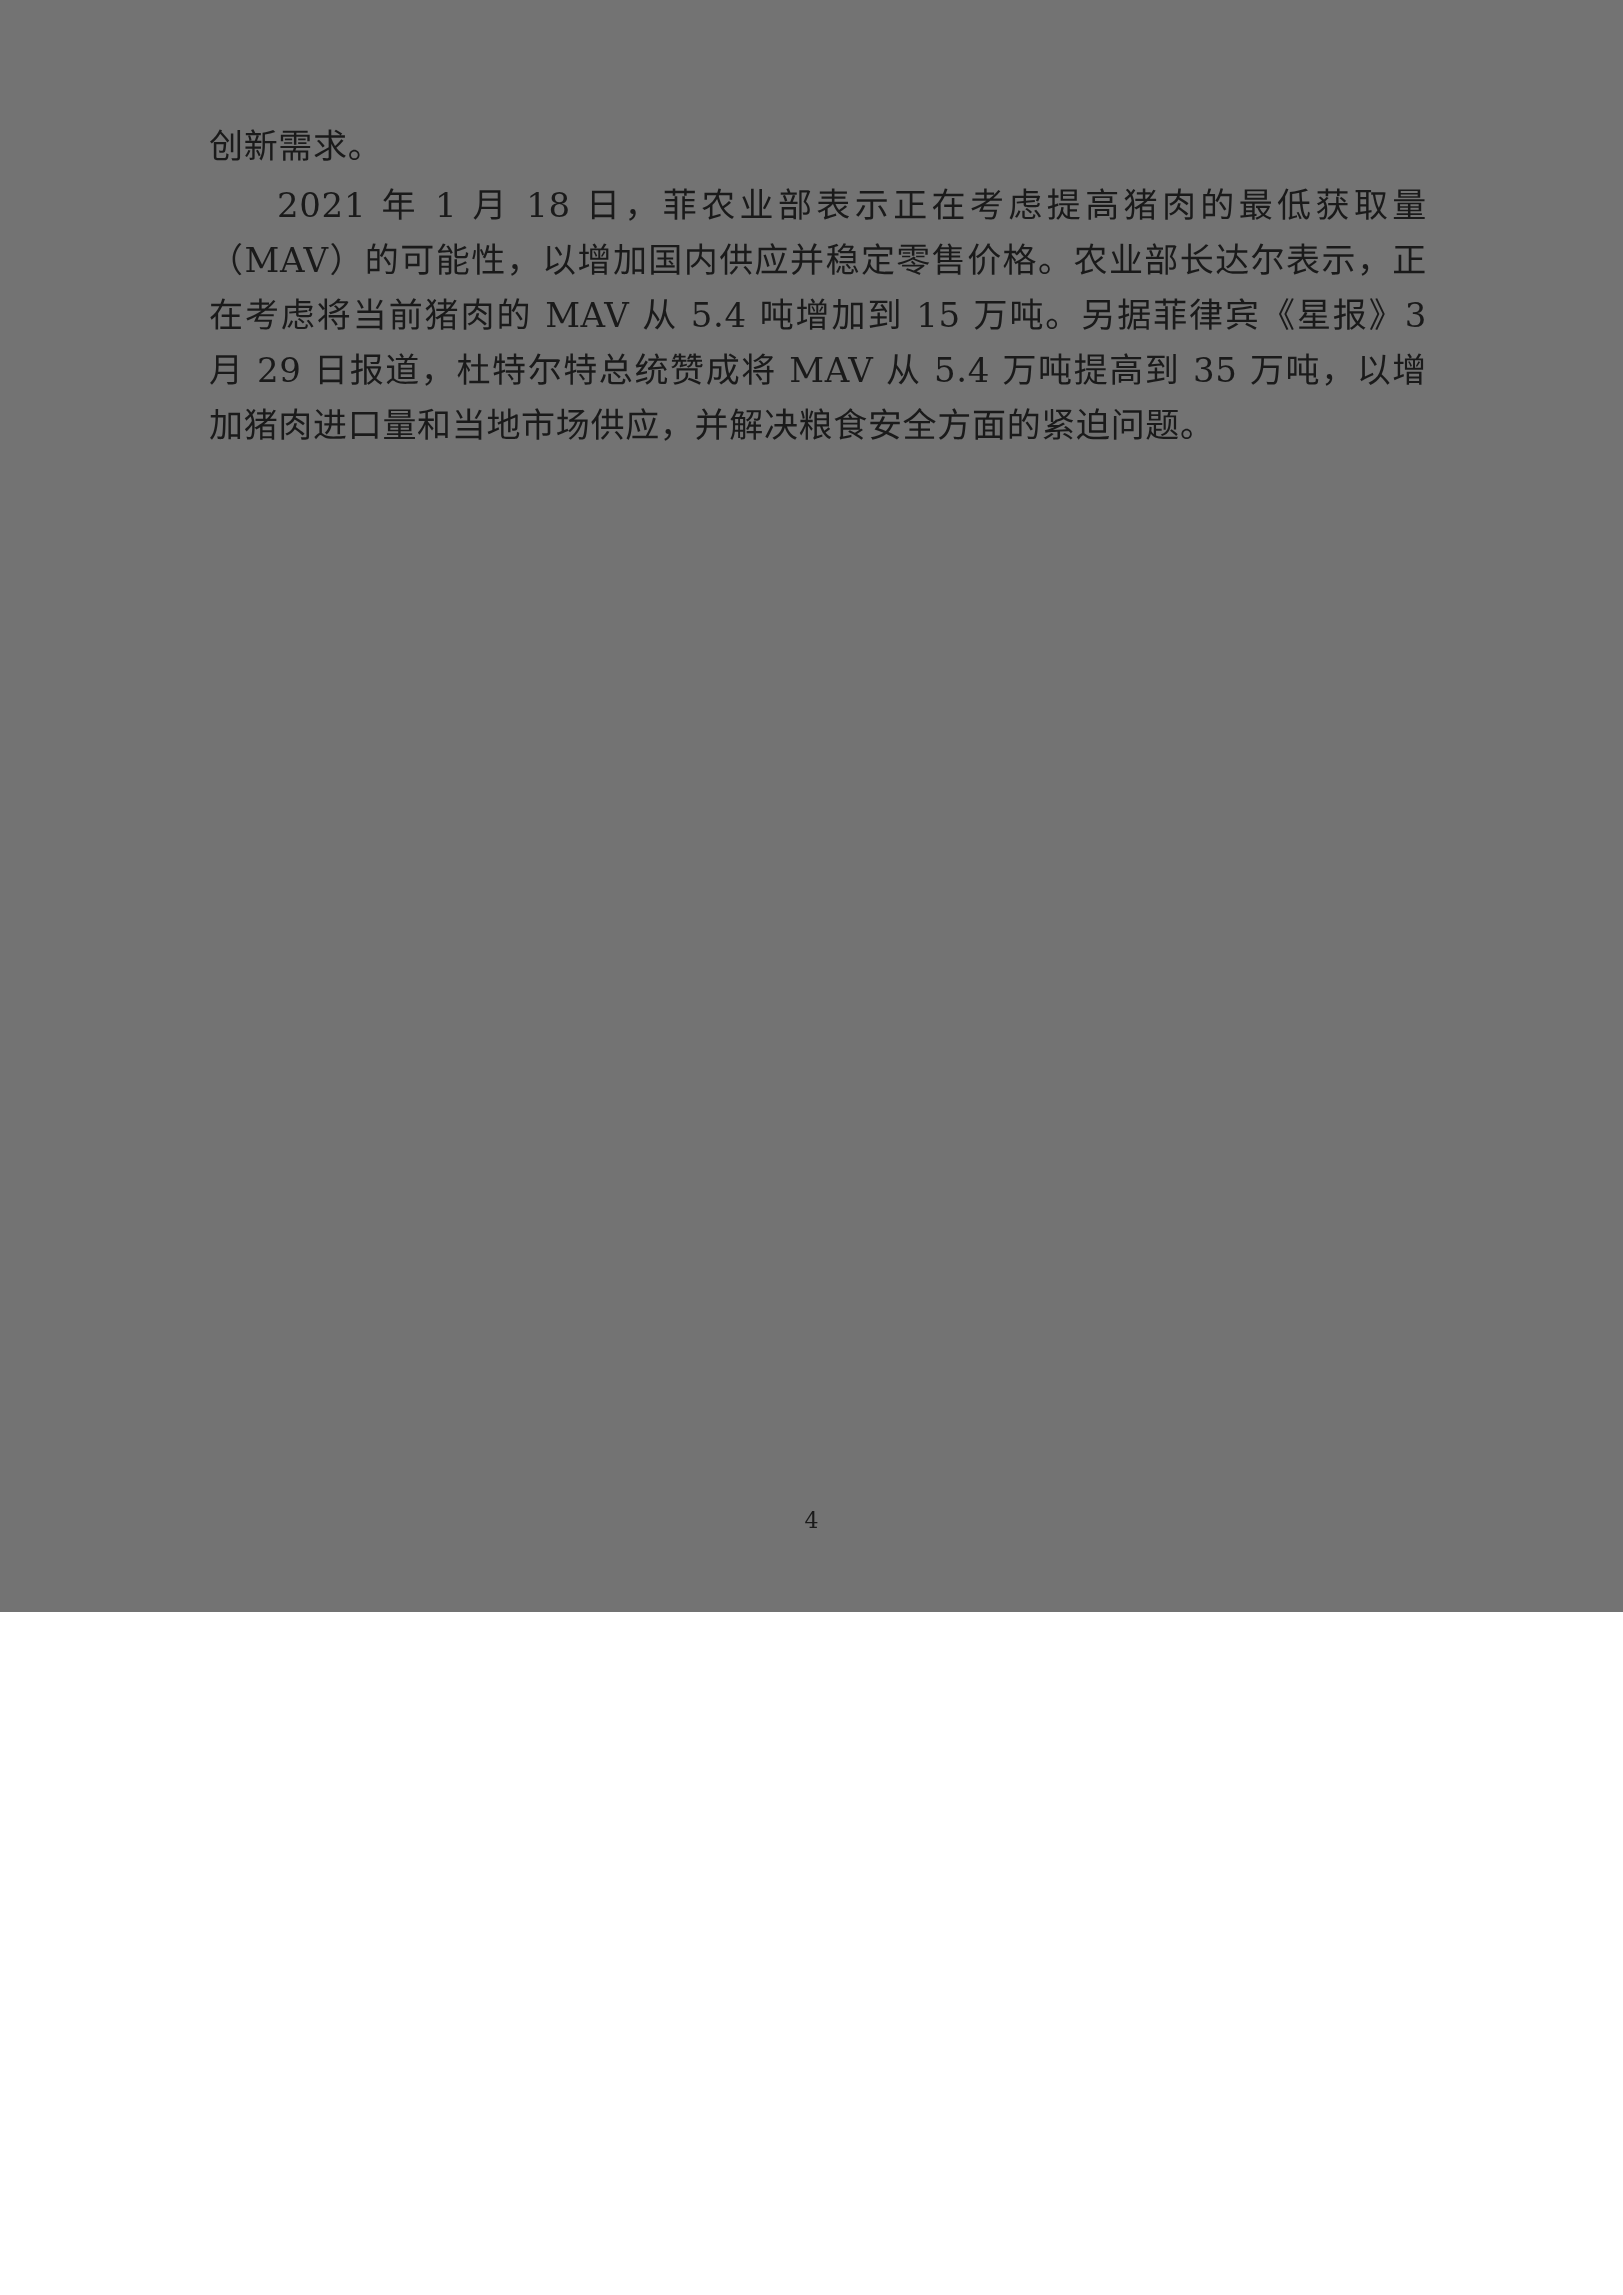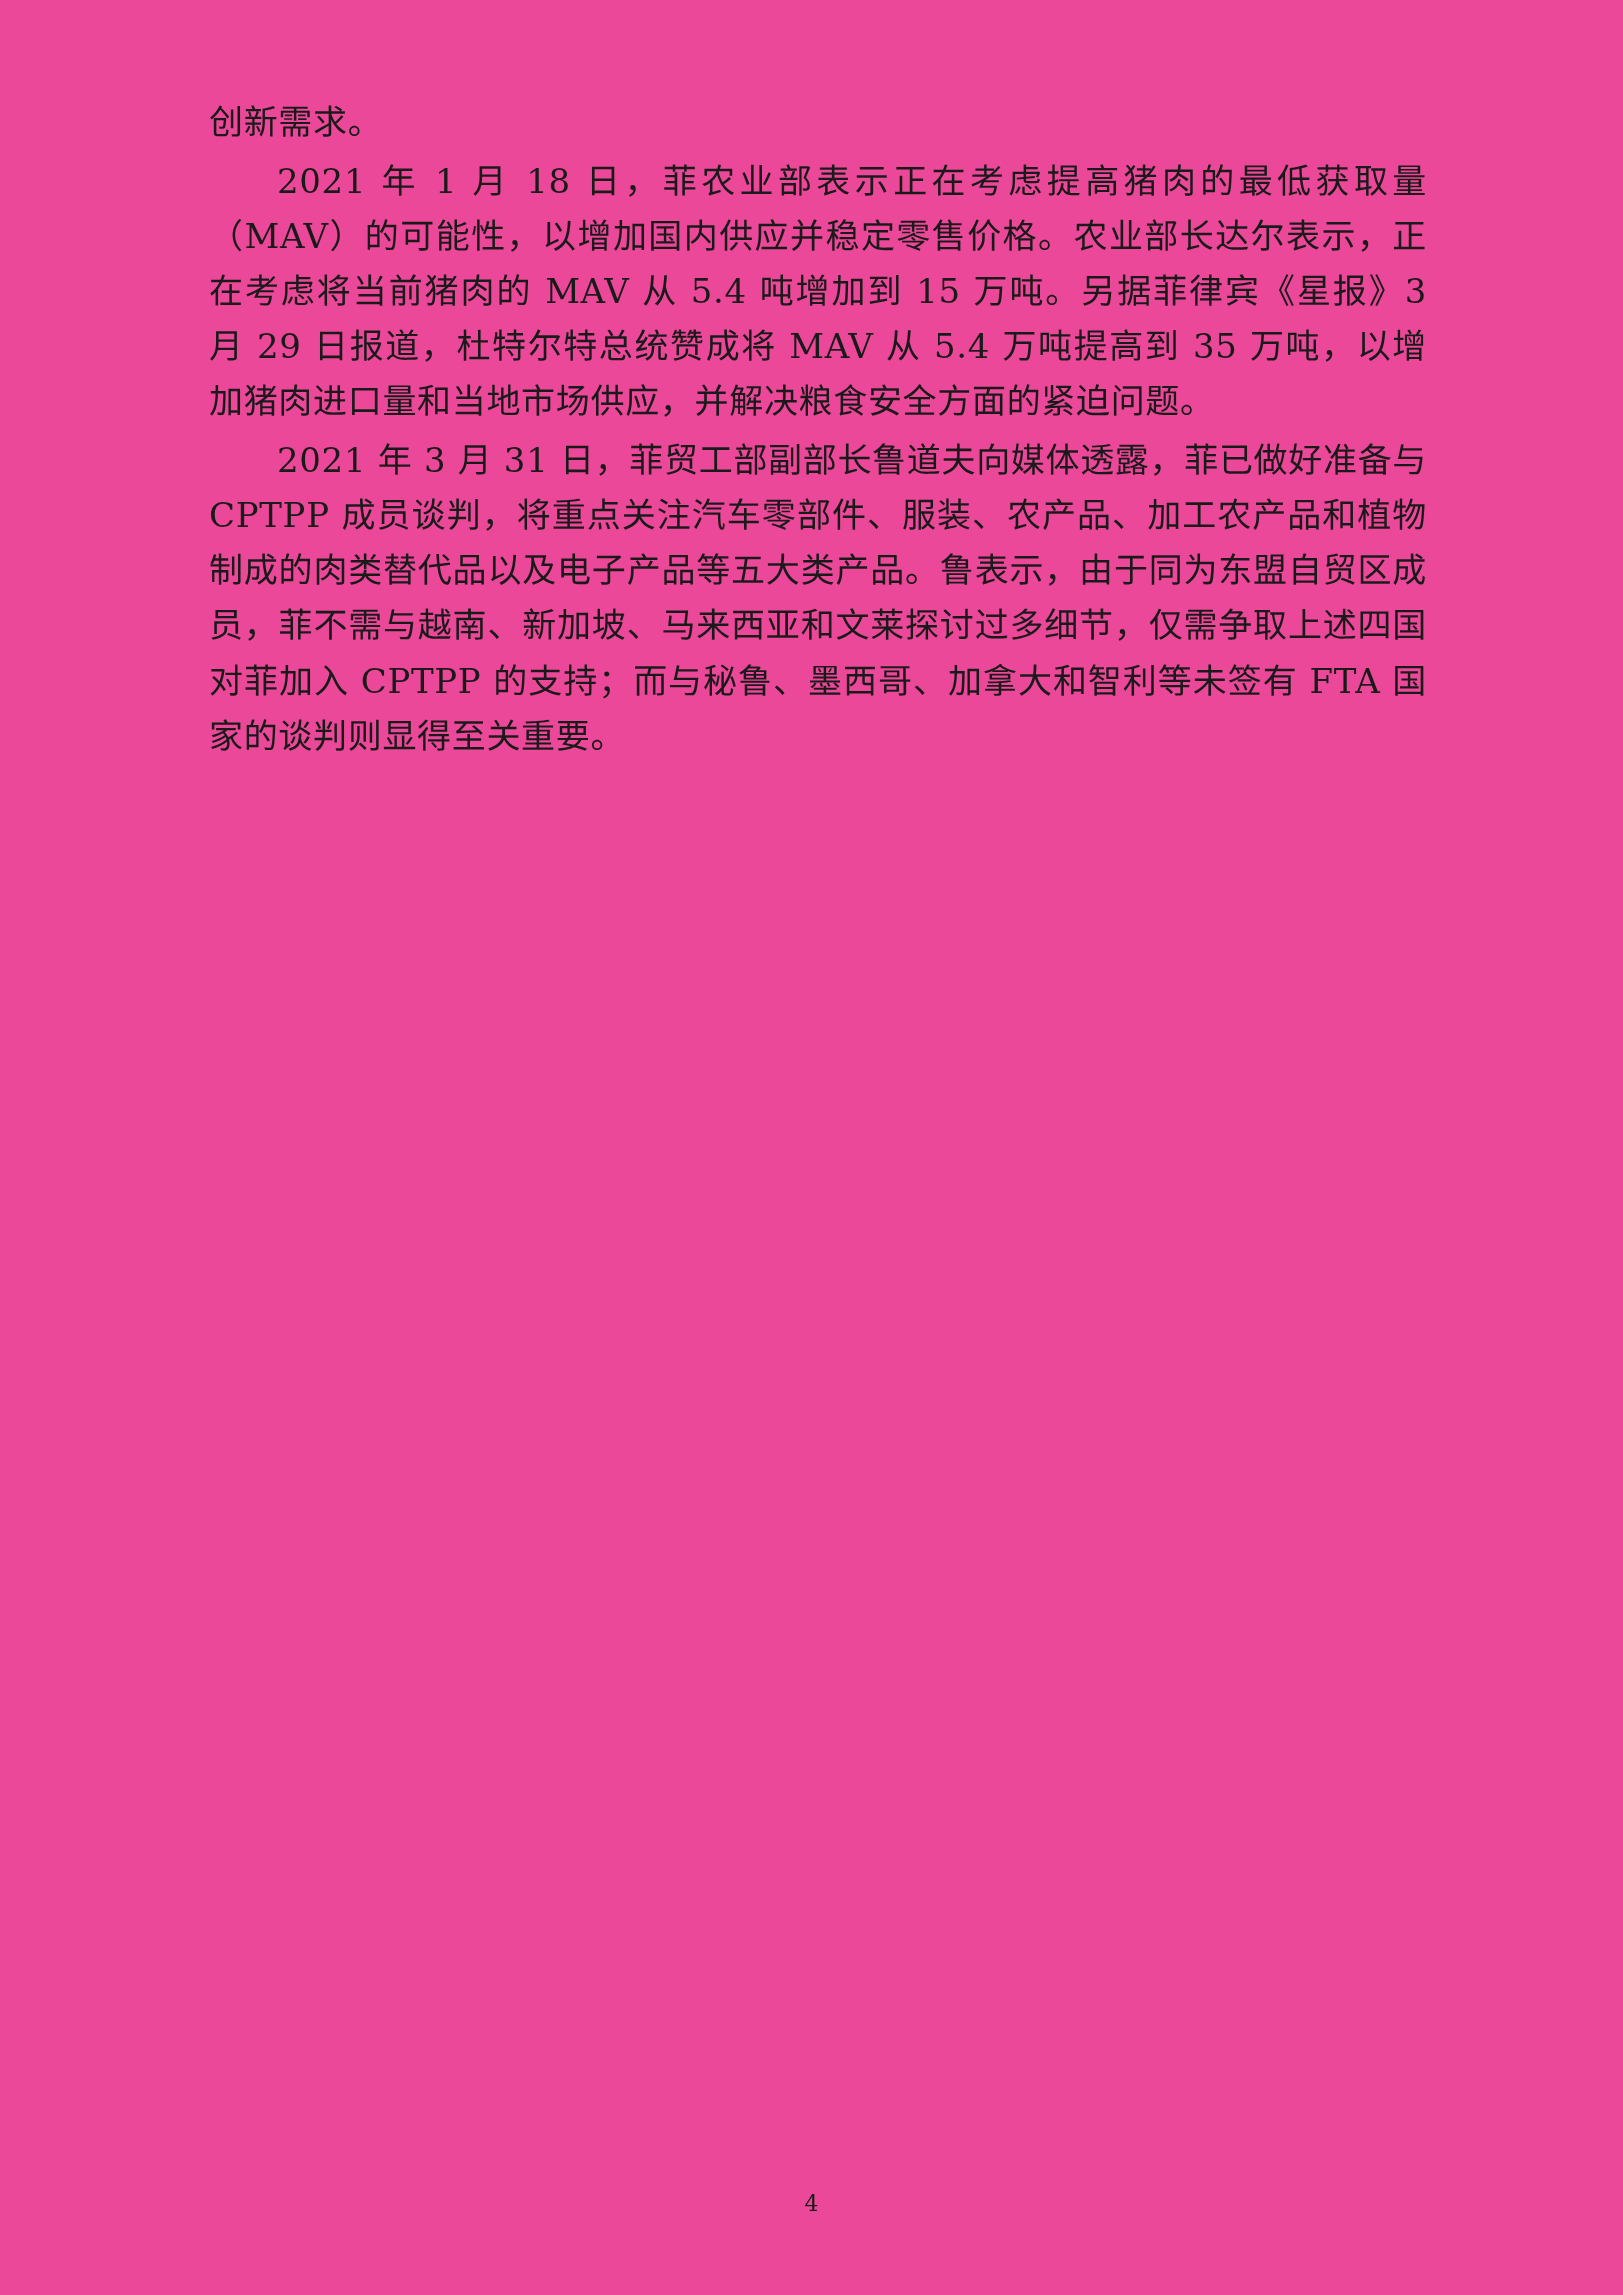--- a/index.html
+++ b/index.html
@@ -4,24 +4,24 @@
 <title>document-page</title>
 <style>
   html, body {
     margin: 0;
     padding: 0;
     background: #ffffff;
   }
   .page {
     position: relative;
     width: 1623px;
-    height: 2295px;
-    background: #ec4899;
+    height: 1612px;
+    background: #737373;
     box-sizing: border-box;
-    padding: 95px 196px 131px 209px;
+    padding: 119px 196px 131px 209px;
     font-family: "DejaVu Serif", "Liberation Serif", serif;
     color: #1a1a1a;
   }
   .body-text {
     font-size: 34px;
     line-height: 1.62;
     text-align: justify;
     text-justify: inter-ideograph;
     letter-spacing: 0.02em;
   }
@@ -43,17 +43,16 @@
     color: #1a1a1a;
   }
 </style>
 </head>
 <body>
 
 <div class="page">
   <div class="body-text">
     <p class="para">创新需求。</p>
     <p class="para indented">2021 年 1 月 18 日，菲农业部表示正在考虑提高猪肉的最低获取量（MAV）的可能性，以增加国内供应并稳定零售价格。农业部长达尔表示，正在考虑将当前猪肉的 MAV 从 5.4 吨增加到 15 万吨。另据菲律宾《星报》3 月 29 日报道，杜特尔特总统赞成将 MAV 从 5.4 万吨提高到 35 万吨，以增加猪肉进口量和当地市场供应，并解决粮食安全方面的紧迫问题。</p>
-    <p class="para indented">2021 年 3 月 31 日，菲贸工部副部长鲁道夫向媒体透露，菲已做好准备与 CPTPP 成员谈判，将重点关注汽车零部件、服装、农产品、加工农产品和植物制成的肉类替代品以及电子产品等五大类产品。鲁表示，由于同为东盟自贸区成员，菲不需与越南、新加坡、马来西亚和文莱探讨过多细节，仅需争取上述四国对菲加入 CPTPP 的支持；而与秘鲁、墨西哥、加拿大和智利等未签有 FTA 国家的谈判则显得至关重要。</p>
   </div>
   <div class="page-number">4</div>
 </div>
 
 
 </body></html>

